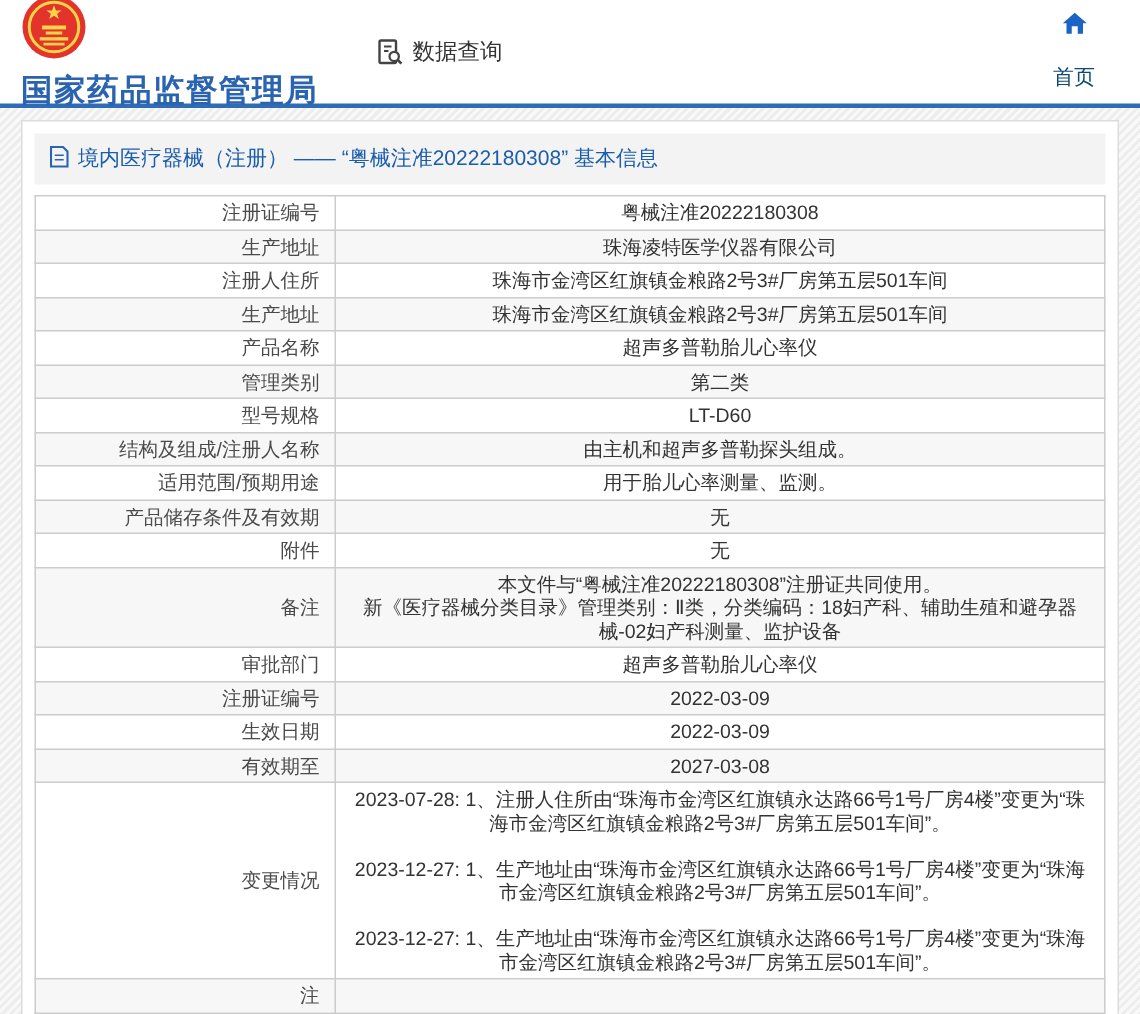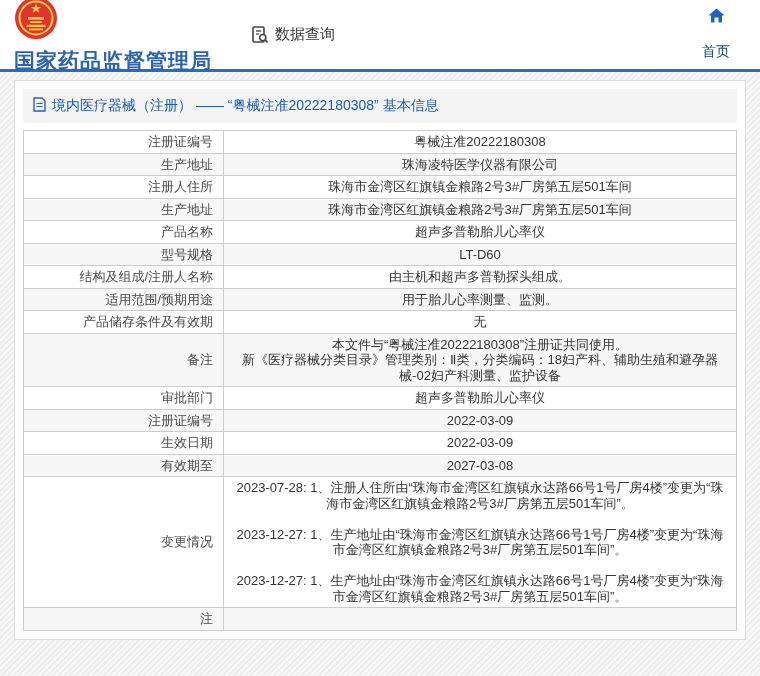--- a/index.html
+++ b/index.html
@@ -117,33 +117,41 @@
         </tr>
         <tr>
           <td class="label">生产地址</td>
           <td class="value">珠海市金湾区红旗镇金粮路2号3#厂房第五层501车间</td>
         </tr>
         <tr>
           <td class="label">产品名称</td>
           <td class="value">超声多普勒胎儿心率仪</td>
         </tr>
         <tr>
+          <td class="label">管理类别</td>
+          <td class="value">第二类</td>
+        </tr>
+        <tr>
           <td class="label">型号规格</td>
           <td class="value">LT-D60</td>
         </tr>
         <tr>
           <td class="label">结构及组成/注册人名称</td>
           <td class="value">由主机和超声多普勒探头组成。</td>
         </tr>
         <tr>
           <td class="label">适用范围/预期用途</td>
           <td class="value">用于胎儿心率测量、监测。</td>
         </tr>
         <tr>
           <td class="label">产品储存条件及有效期</td>
+          <td class="value">无</td>
+        </tr>
+        <tr>
+          <td class="label">附件</td>
           <td class="value">无</td>
         </tr>
         <tr>
           <td class="label">备注</td>
           <td class="value">本文件与“粤械注准20222180308”注册证共同使用。
 新《医疗器械分类目录》管理类别：Ⅱ类，分类编码：18妇产科、辅助生殖和避孕器械-02妇产科测量、监护设备</td>
         </tr>
         <tr>
           <td class="label">审批部门</td>
           <td class="value">超声多普勒胎儿心率仪</td>

